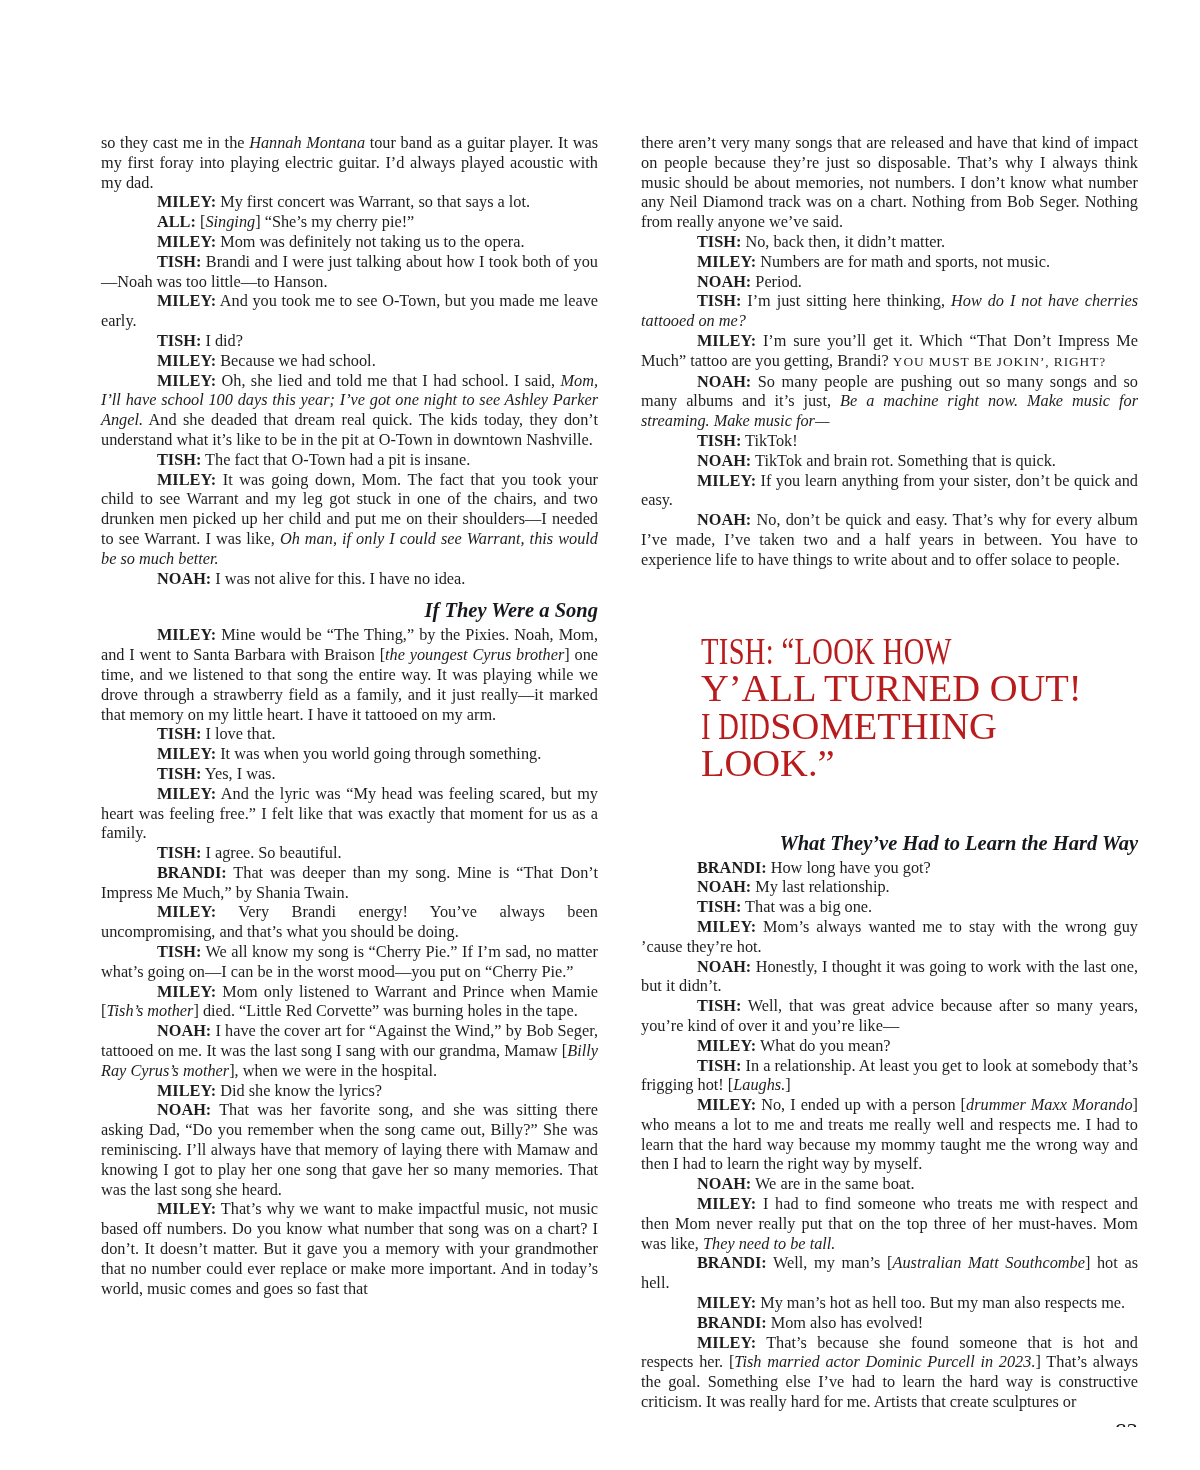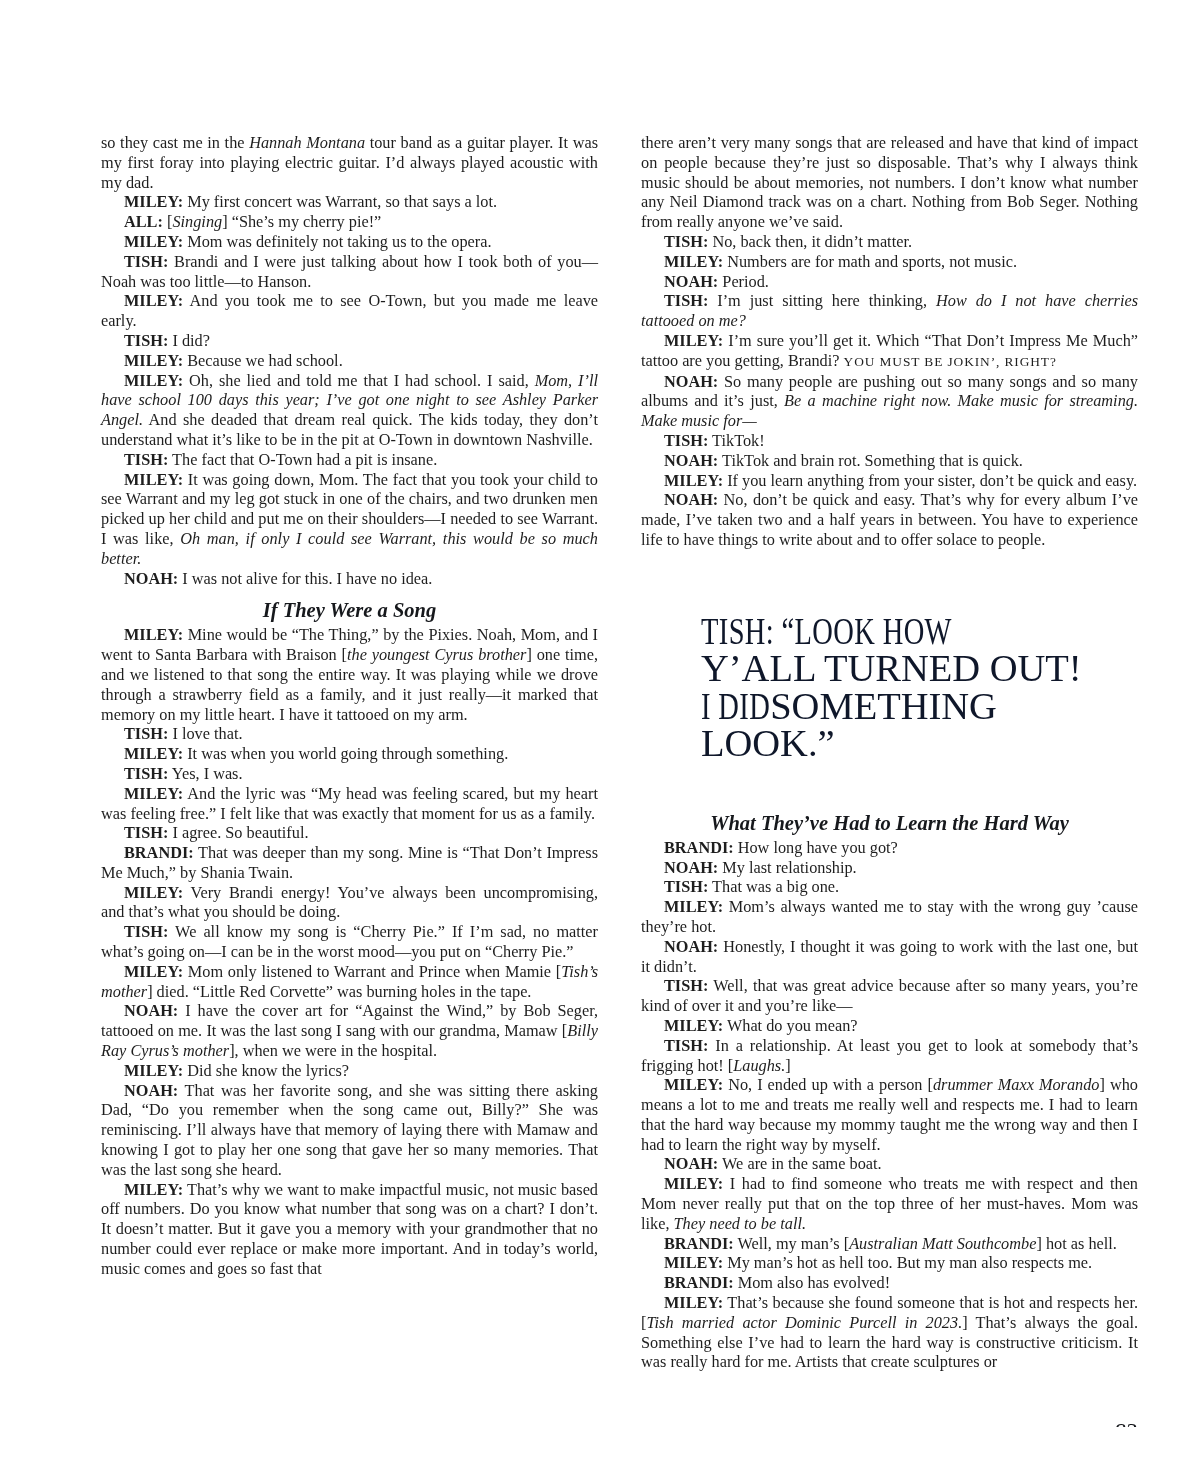--- a/index.html
+++ b/index.html
@@ -19,44 +19,44 @@
     font-size: 16.3px;
     line-height: 19.8px;
     text-align: justify;
   }
   .col-left  { left: 101px; }
   .col-right { left: 641px; }
 
   p.para { margin: 0; text-indent: 23px; }
   p.para.cont { text-indent: 0; }
 
-  .seg-b { font-weight: bold; }
+  .seg-b { font-weight: bold; margin-left: 33px; }
   .seg-i { font-style: italic; }
   .seg-sc {
     text-transform: uppercase;
     font-size: 13.4px;
     letter-spacing: 0.9px;
     margin-top: 28px;
   }
 
   h3.subhead {
     font-size: 20.5px;
     line-height: 24px;
     font-style: italic;
     font-weight: bold;
     margin: 10px 0 3px 0;
-    text-align: center;
+    text-align: right;
     color: #16181c;
   }
 
   .pullquote {
     margin: 63px 0 48px 0;
     padding-left: 60px;
     text-align: left;
-    color: #0f172a;
+    color: #b91c1c;
   }
   .pq-line {
     font-size: 38.5px;
     line-height: 37.5px;
     letter-spacing: 0px;
     white-space: nowrap;
     font-weight: 400;
   }
   .pq-cond {
     display: inline-block;

